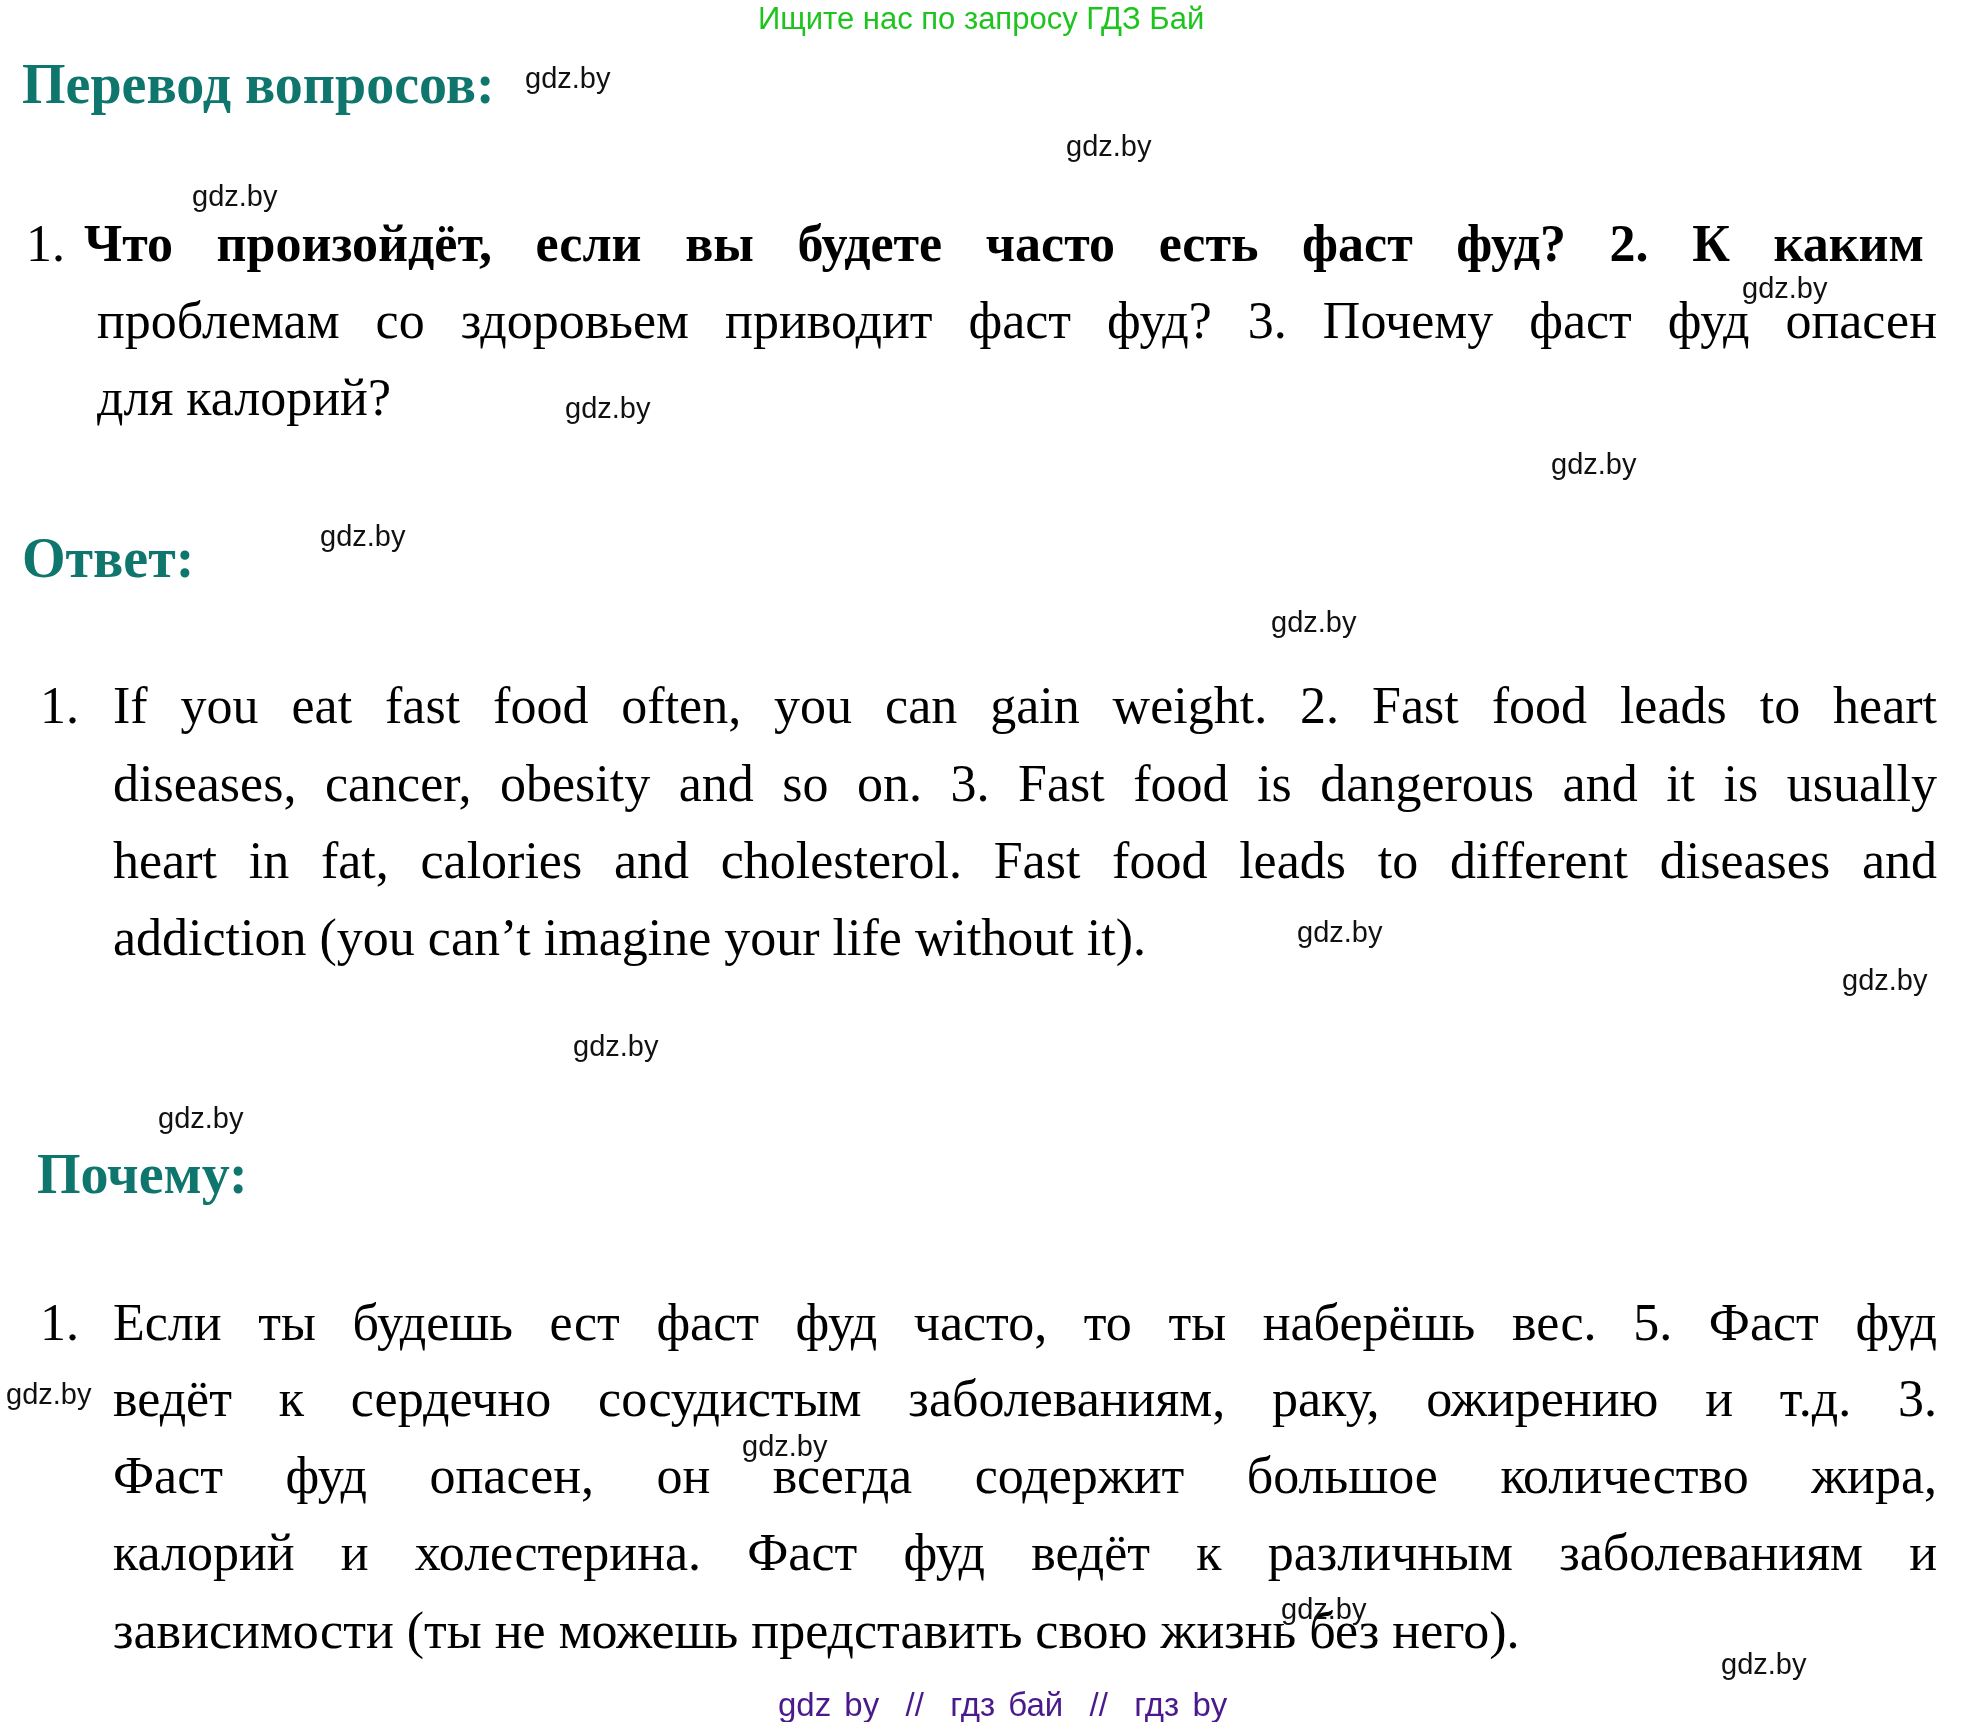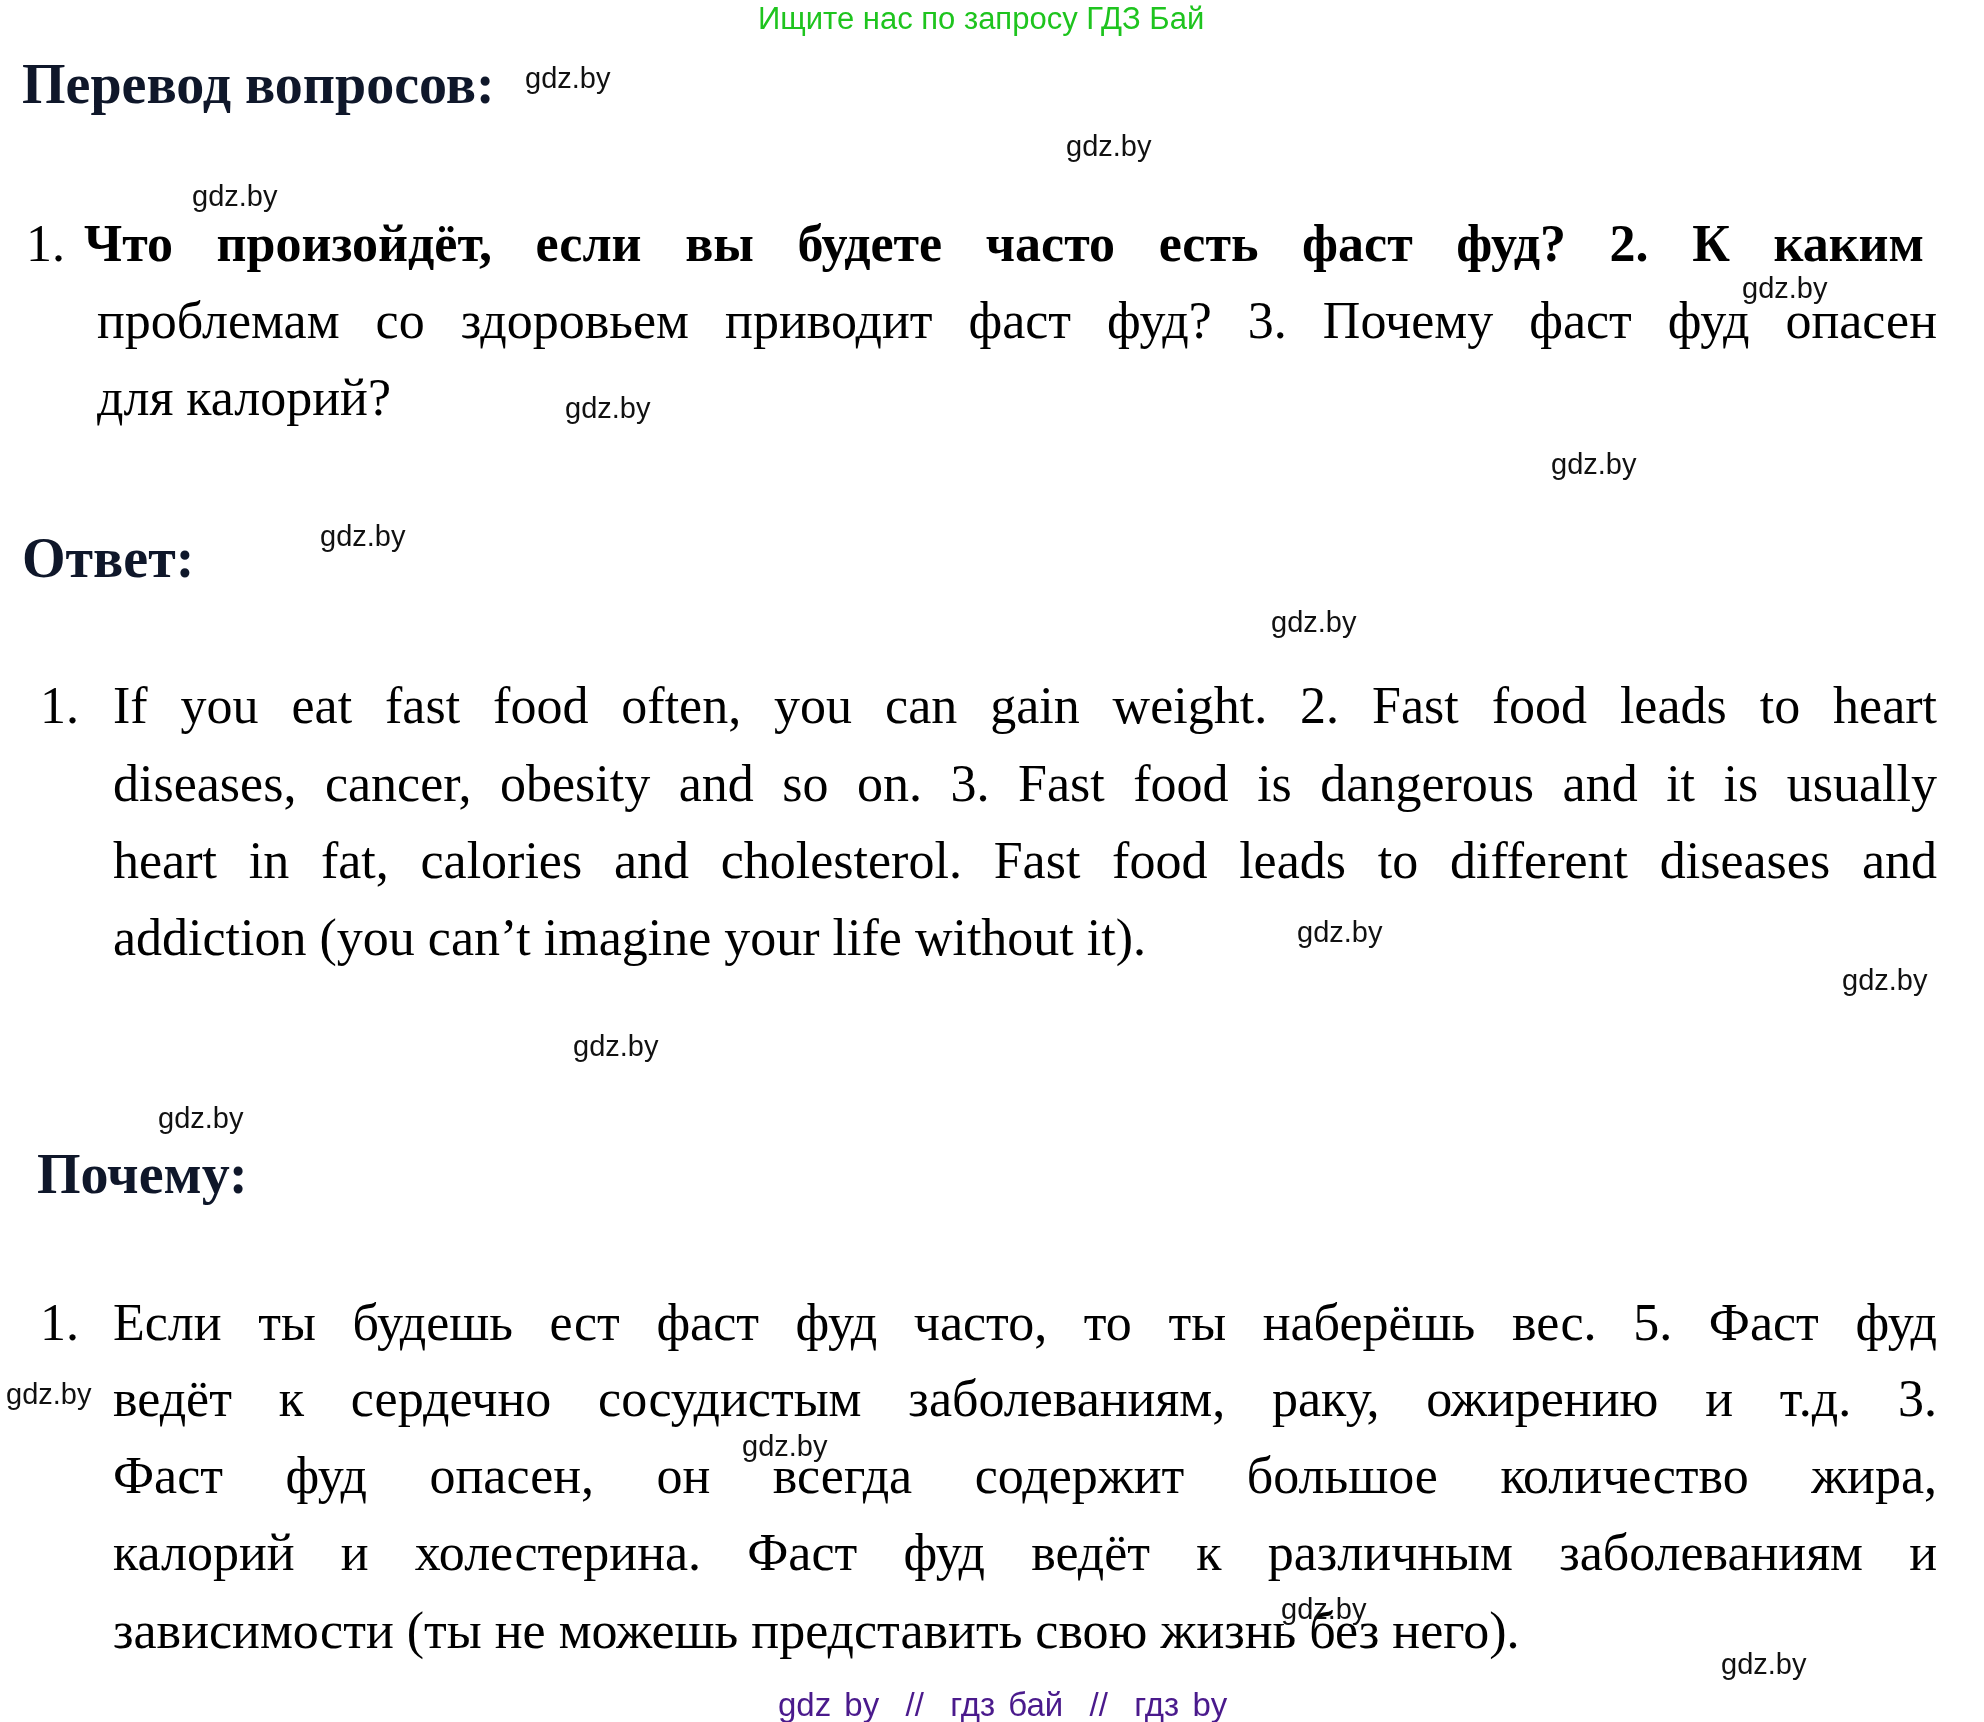--- a/index.html
+++ b/index.html
@@ -1,19 +1,19 @@
 <!DOCTYPE html>
 <html><head>
 <meta charset="utf-8">
 <style>
   html, body { margin: 0; padding: 0; background: #ffffff; }
   body { width: 1984px; height: 1722px; position: relative; overflow: hidden; }
   .abs { position: absolute; white-space: nowrap; }
   .banner { font-family: "Liberation Sans", sans-serif; font-size: 31px; color: #1ec41e; left: 746px; top: 0px; line-height: 38px; margin-left: 12px; }
-  .h { font-family: "Liberation Serif", serif; font-weight: bold; font-size: 56px; color: #0f172a; line-height: 1; }
+  .h { font-family: "Liberation Serif", serif; font-weight: bold; font-size: 56px; color: #0f766e; line-height: 1; }
   .wm { font-family: "Liberation Sans", sans-serif; font-size: 29px; color: #111; line-height: 1; }
   .num { font-family: "Liberation Serif", serif; font-size: 52px; color: #000; line-height: 1; }
   .ln { position: absolute; font-family: "Liberation Serif", serif; font-size: 52px; color: #000; line-height: 1; white-space: nowrap; }
   .ln.j { text-align: justify; text-align-last: justify; white-space: normal; overflow: hidden; height: 62px; }
   .footer { font-family: "Liberation Sans", sans-serif; font-size: 33px; color: #4a1a8c; left: 778px; top: 1686px; line-height: 38px; word-spacing: 4px; }
 </style>
 </head>
 <body>
 
 <div class="abs banner">Ищите нас по запросу ГДЗ Бай</div>

